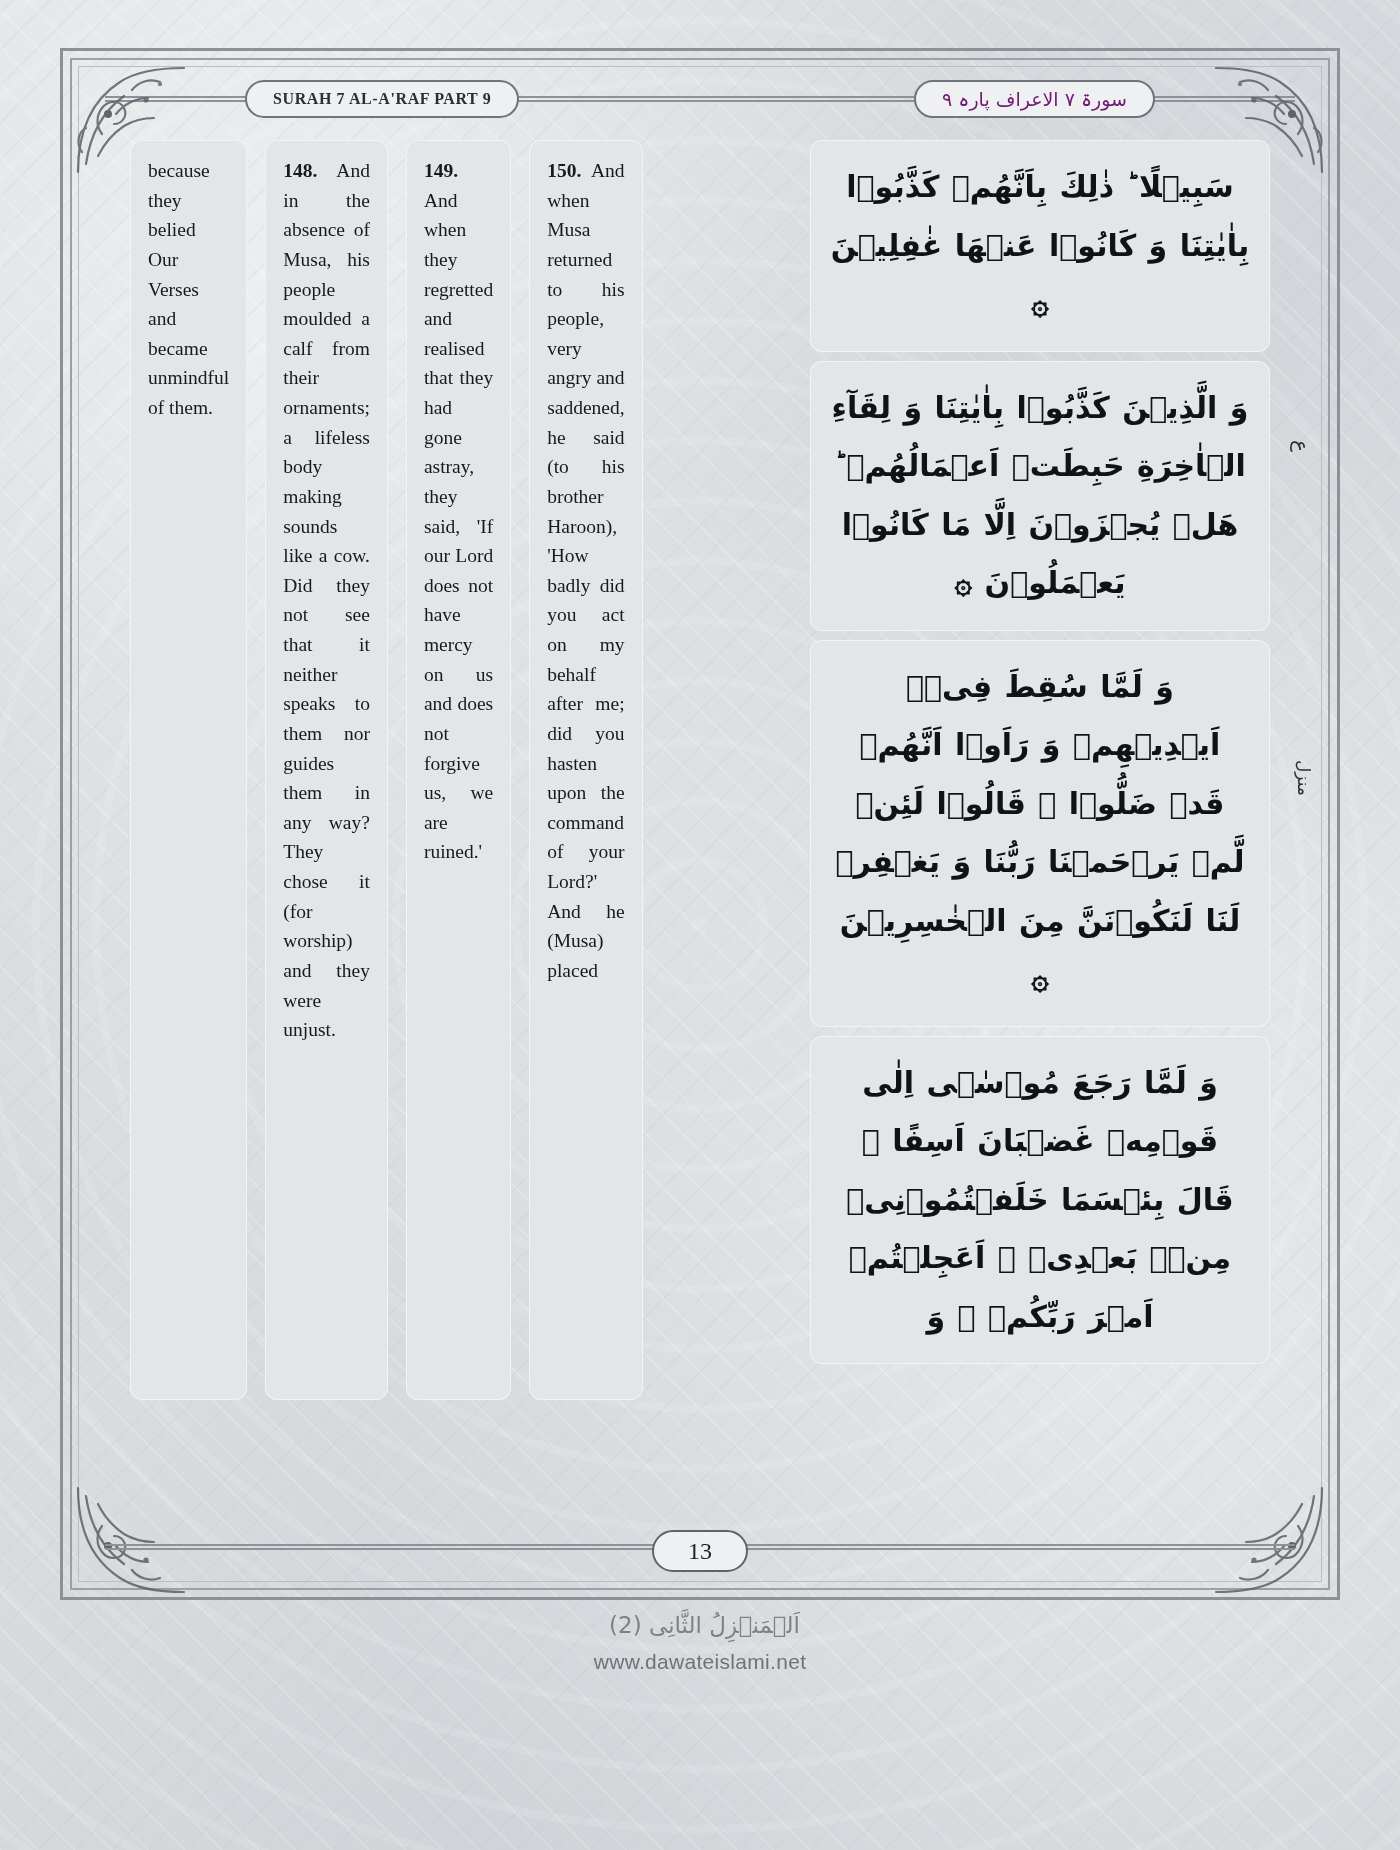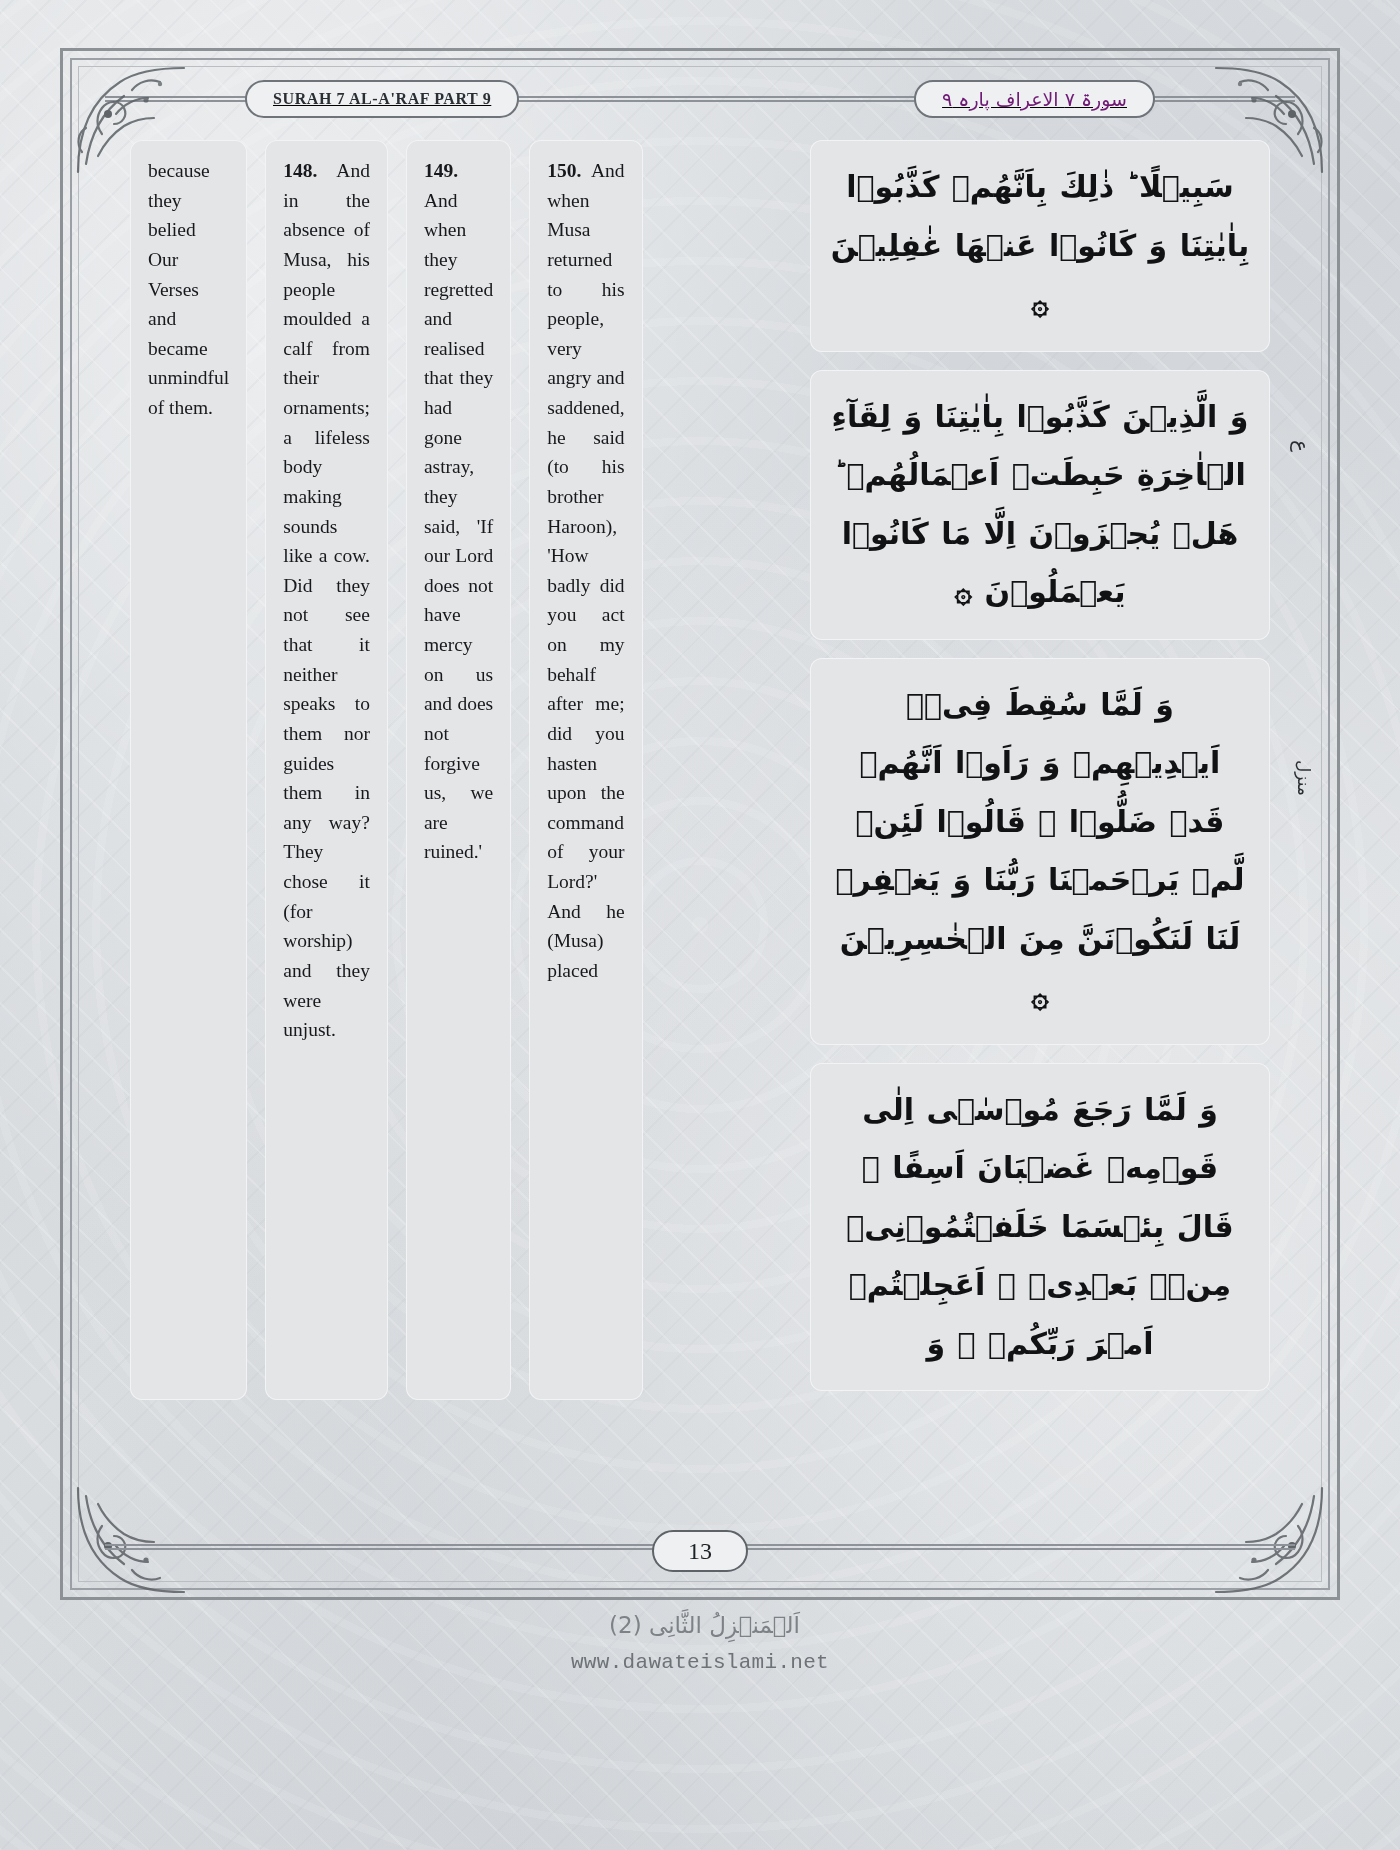--- a/index.html
+++ b/index.html
@@ -75,21 +75,20 @@
     top: 80px;
     height: 38px;
     border: 2px solid #6f747a;
     border-radius: 20px;
     background: #eef0f2;
     display: flex;
     align-items: center;
     justify-content: center;
     padding: 0 26px;
     z-index: 5;
-    text-decoration: underline;
   }
   .cartouche-left  { left: 245px; }
   .cartouche-right { right: 245px; }
 
   .surah-title-en {
     font-family: "Liberation Serif", serif;
     font-size: 16px;
     font-weight: bold;
     letter-spacing: .6px;
     color: #2b2f33;
@@ -127,21 +126,21 @@
     width: 460px;
     display: flex;
     flex-direction: row;
     gap: 18px;
   }
   .col-ar {
     width: 460px;
     margin-left: auto;
     display: flex;
     flex-direction: column;
-    gap: 18px;
+    gap: 9px;
   }
 
   .blk {
     background: #e3e5e7;
     border-radius: 12px;
     box-shadow: 0 0 0 1px rgba(255,255,255,.55) inset;
   }
 
   .en-blk {
     padding: 16px 18px 14px 18px;
@@ -217,21 +216,21 @@
     font-size: 23px;
     color: #7d8287;
     direction: rtl;
     margin-left: 9px;
   }
   .footer-url {
     position: absolute;
     left: 0; right: 0;
     bottom: 176px;
     text-align: center;
-    font-family: Liberation Mono, monospace;
+    font-family: Liberation Sans, sans-serif;
     font-size: 21px;
     color: #6e7378;
     letter-spacing: .3px;
   }
 </style>
 </head>
 <body>
 
 <div class="page">
 

